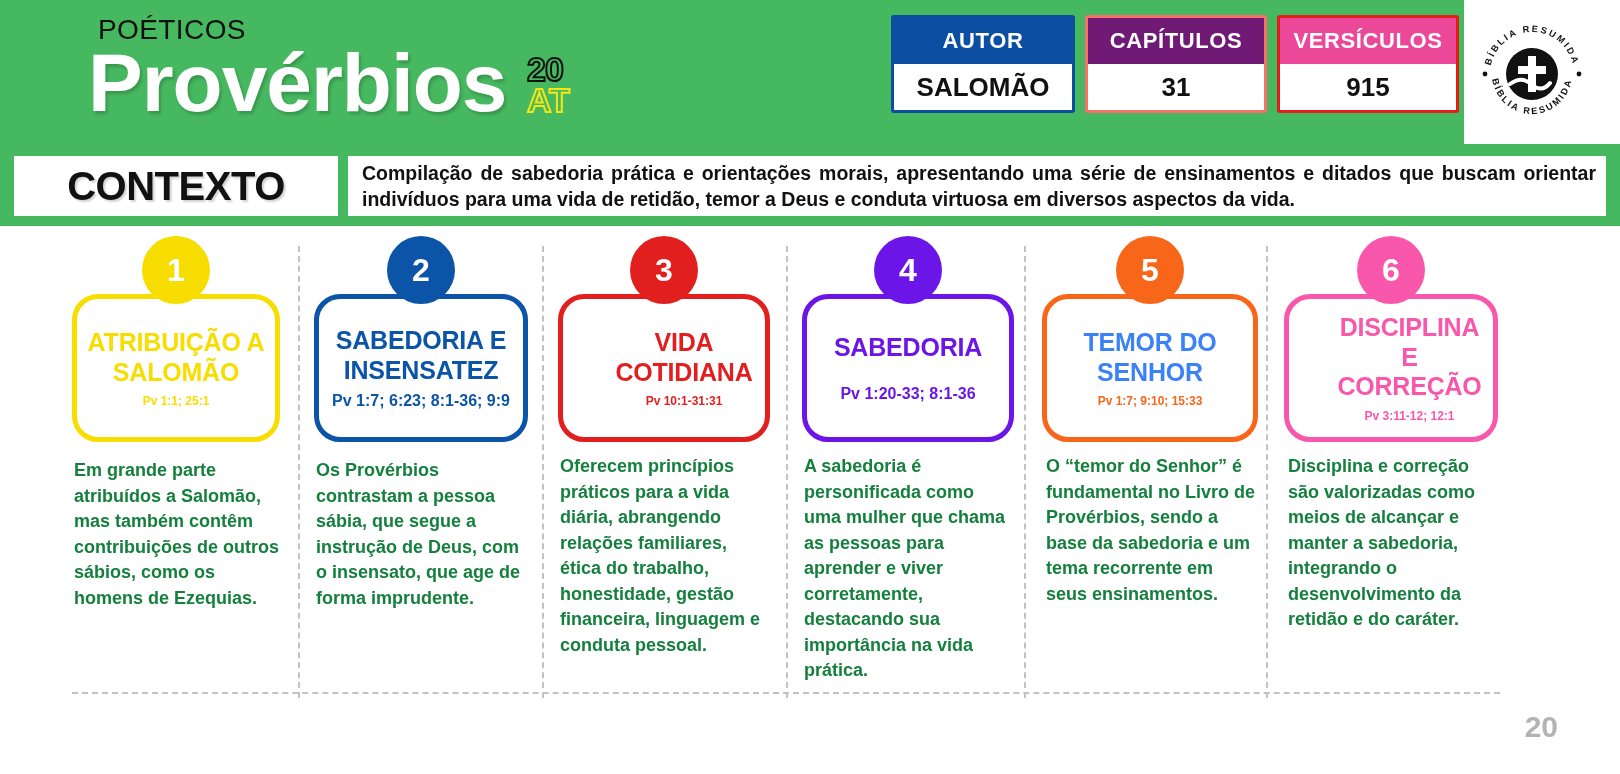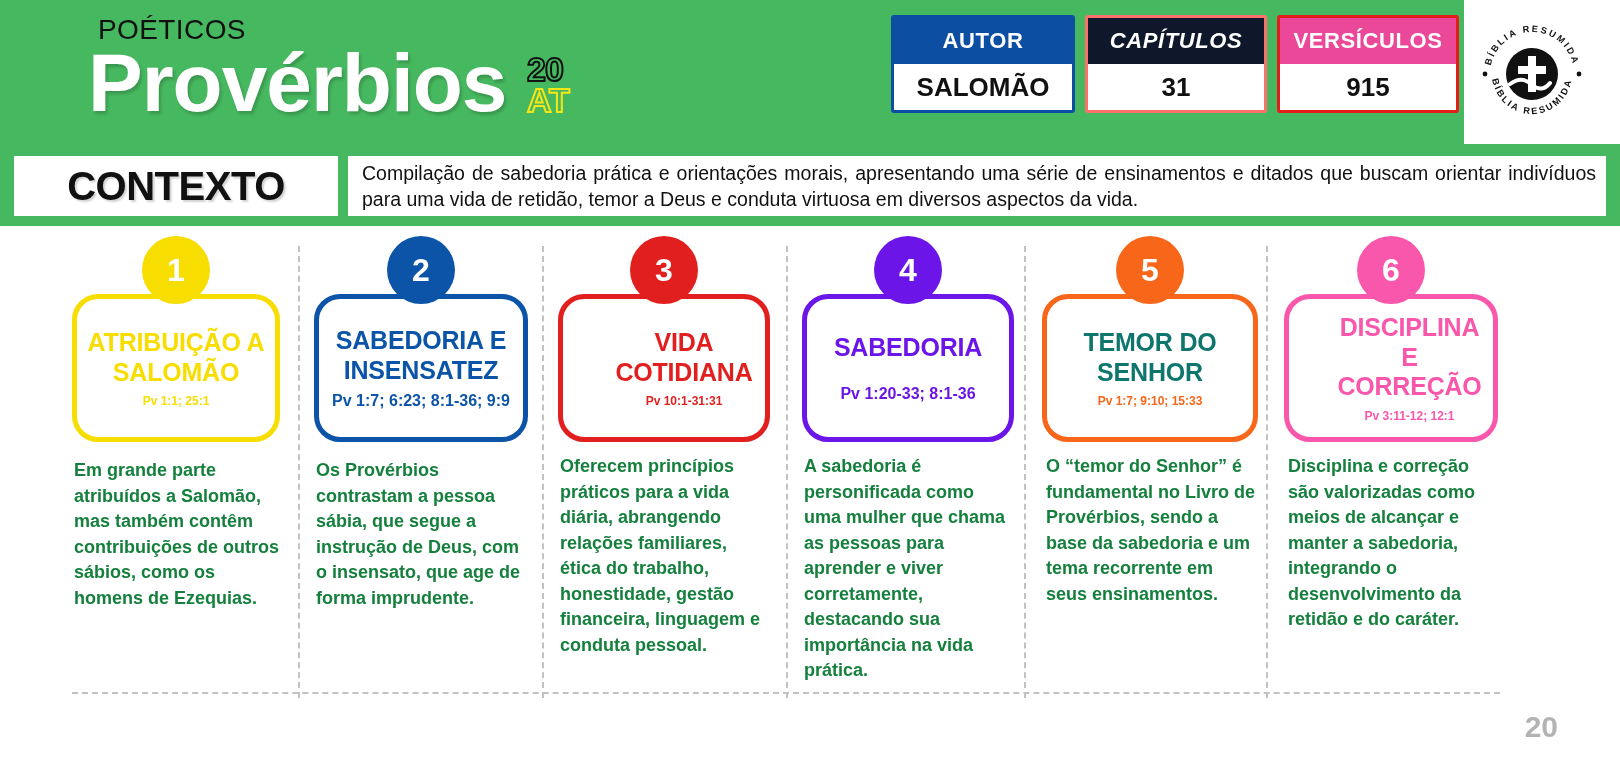--- a/index.html
+++ b/index.html
@@ -47,21 +47,21 @@
     height:46px;line-height:46px;text-align:center;
     color:#fff;font-weight:700;font-size:22px;letter-spacing:0.6px;
   }
   .stat-val{
     height:46px;line-height:46px;text-align:center;background:#fff;
     color:#111;font-weight:700;font-size:26px;
   }
   .stat.autor{border:3px solid #0b4ea2;}
   .stat.autor .stat-head{background:#0b4ea2;}
   .stat.caps{border:3px solid #fb7069;width:176px;}
-  .stat.caps .stat-head{background:#0f172a;font-style:italic;}
+  .stat.caps .stat-head{background:#701a75;}
   .stat.vers{border:3px solid #e31d1a;width:176px;}
   .stat.vers .stat-head{background:#ec4899;}
 
   
   .logo{position:absolute;left:1478px;top:22px;width:108px;height:100px;}
   .logo svg{display:block;}
 
   
   .ctx-band{
     position:absolute;left:0;top:144px;width:1620px;height:82px;background:#46b85f;
@@ -73,21 +73,21 @@
   .ctx-label span{
     font-size:40px;font-weight:700;color:#111;letter-spacing:-0.5px;
     text-shadow:2px 2px 2px rgba(0,0,0,0.18);
   }
   .ctx-text{
     position:absolute;left:348px;top:156px;width:1258px;height:60px;
     background:#ffffff;display:flex;align-items:center;
   }
   .ctx-text p{
     margin:0;padding:0 10px 0 14px;
-    font-size:19.5px;font-weight:400;color:#111;line-height:1.35;
+    font-size:19.5px;font-weight:700;color:#111;line-height:1.35;
     text-align:justify;
   }
 
   
   .cards{position:absolute;left:0;top:236px;width:1620px;height:460px;}
   .col{position:absolute;top:0;}
 
   .card{
     position:absolute;top:58px;left:0;
     border-radius:26px;background:#ffffff;
@@ -232,21 +232,21 @@
       </div>
     </div>
     <div class="num" style="background:#6b15e8;">4</div>
     <div class="desc" style="left:2px;top:218px;width:208px;">A sabedoria é personificada como uma mulher que chama as pessoas para aprender e viver corretamente, destacando sua importância na vida prática.</div>
   </div>
 
   <div class="col" style="left:1042px;width:216px;">
     <div class="divider" style="left:-18px;height:452px;"></div>
     <div class="card" style="width:216px;height:148px;border:5px solid #f8661a;">
       <div class="card-inner">
-        <div class="card-title" style="color:#0f766e;text-align:center;">TEMOR DO SENHOR</div>
+        <div class="card-title" style="color:#3b82f6;text-align:center;">TEMOR DO SENHOR</div>
         <div class="card-ref" style="color:#f8661a;">Pv 1:7; 9:10; 15:33</div>
       </div>
     </div>
     <div class="num" style="background:#f8661a;">5</div>
     <div class="desc" style="left:4px;top:218px;width:212px;">O “temor do Senhor” é fundamental no Livro de Provérbios, sendo a base da sabedoria e um tema recorrente em seus ensinamentos.</div>
   </div>
 
   <div class="col" style="left:1284px;width:214px;">
     <div class="divider" style="left:-18px;height:452px;"></div>
     <div class="card" style="width:214px;height:148px;border:5px solid #f957ab;padding-left:37px;">

